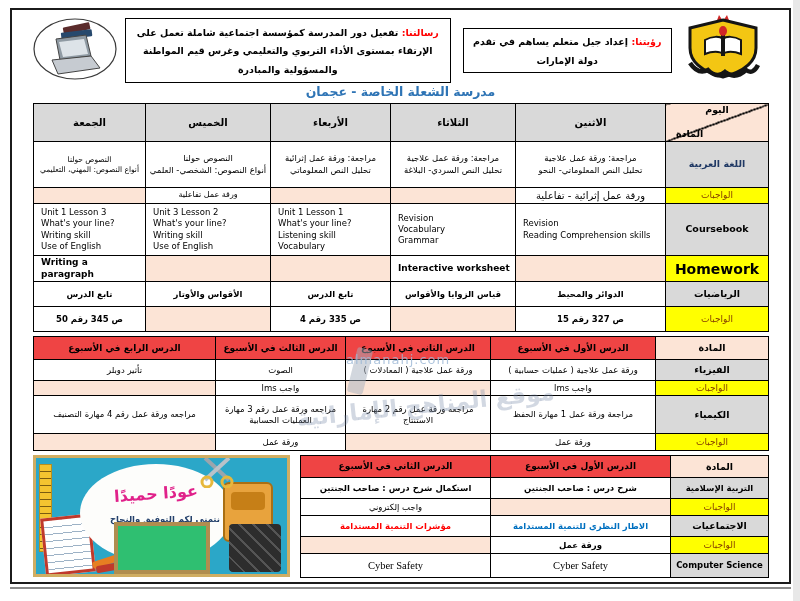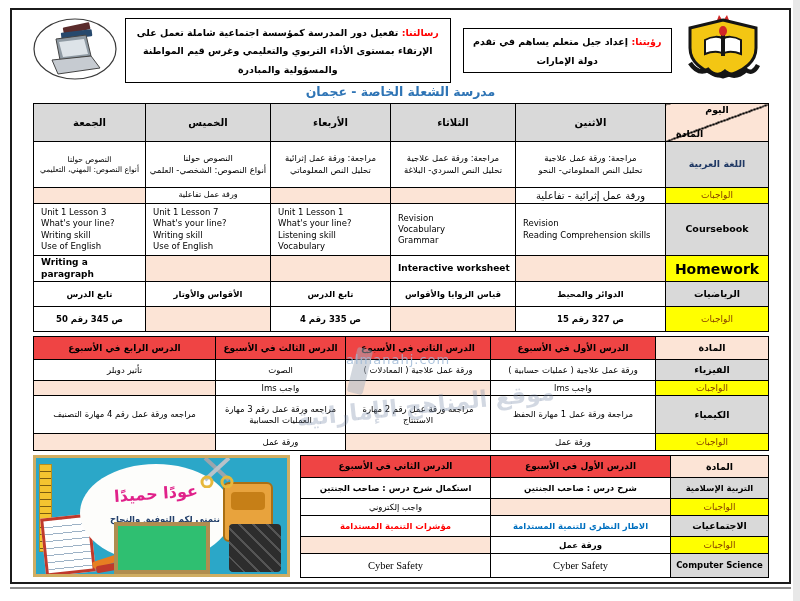--- a/index.html
+++ b/index.html
@@ -175,21 +175,21 @@
         <td class="g">Coursebook</td>
         <td class="ltr">Revision
 Reading Comprehension skills</td>
         <td class="ltr">Revision
 Vocabulary
 Grammar</td>
         <td class="ltr">Unit 1 Lesson 1
 What's your line?
 Listening skill
 Vocabulary</td>
-        <td class="ltr">Unit 1 Lesson 7
+        <td class="ltr">Unit 3 Lesson 2
 What's your line?
 Writing skill
 Use of English</td>
         <td class="ltr">Unit 1 Lesson 3
 What's your line?
 Writing skill
 Use of English</td>
       </tr>
       <tr style="height:25px">
         <td class="y bold" style="font-size:14px">Homework</td>

